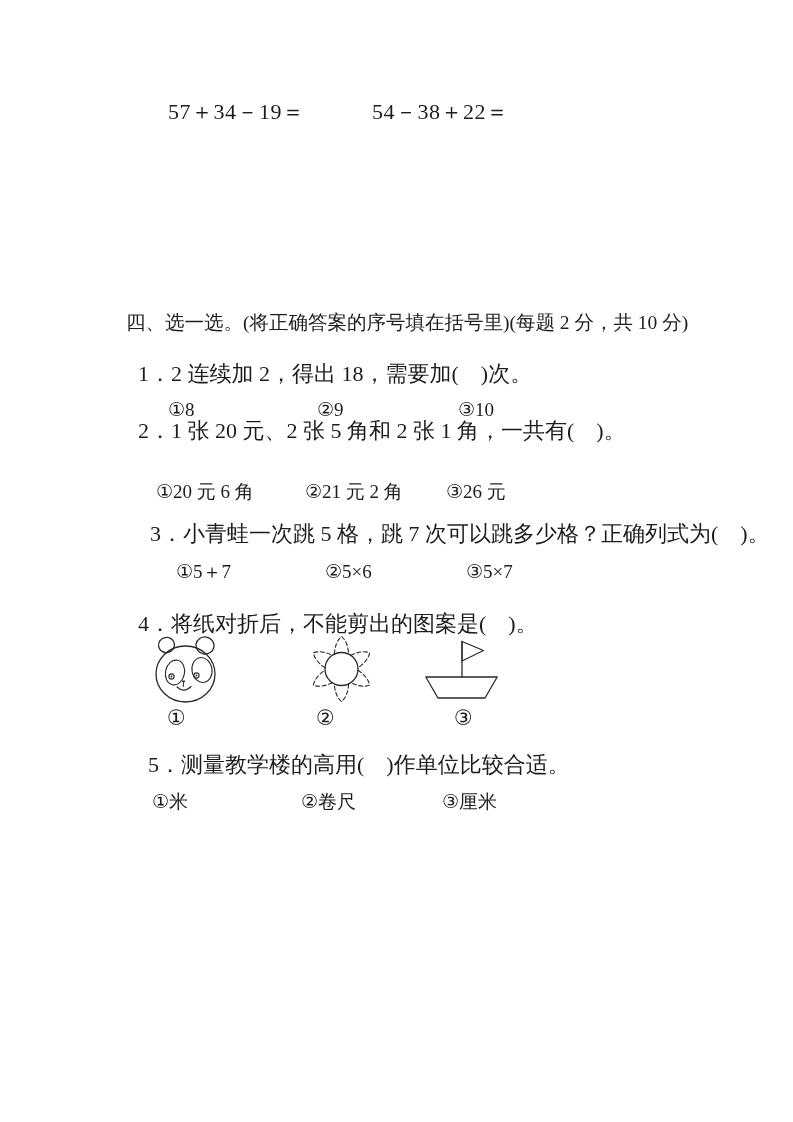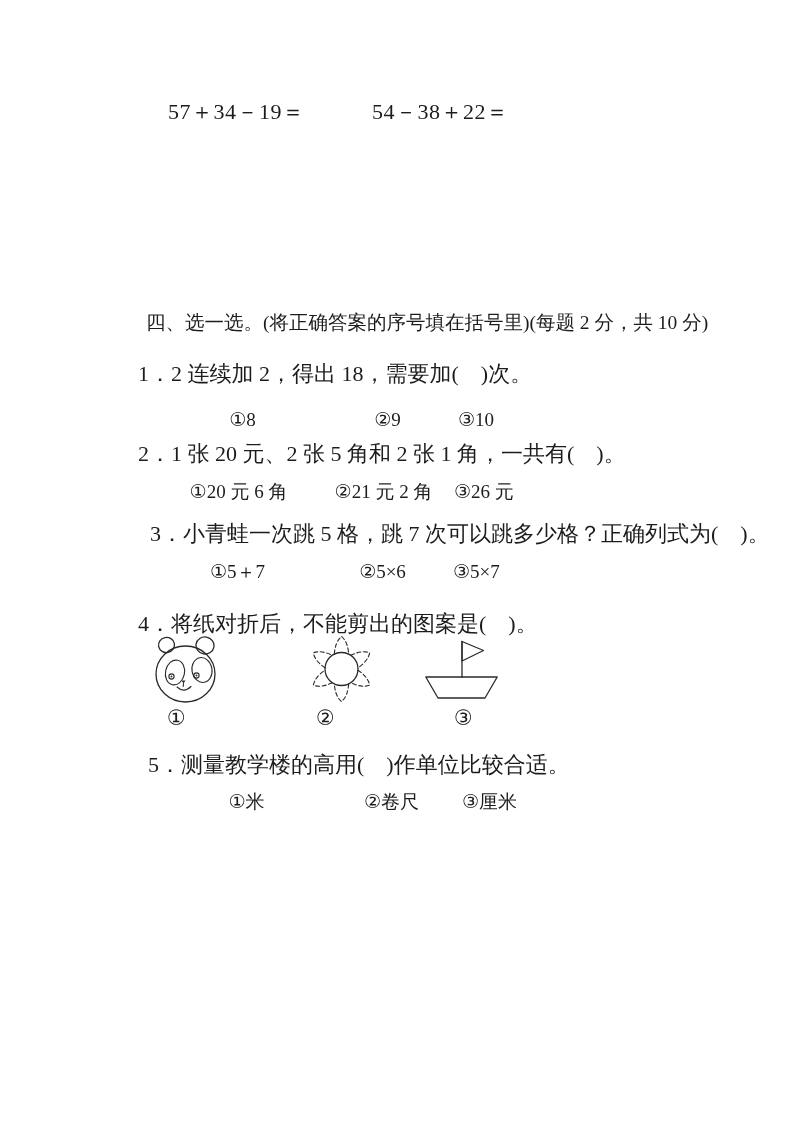--- a/index.html
+++ b/index.html
@@ -4,21 +4,21 @@
 <style>
   html,body{margin:0;padding:0;}
   body{
     width:793px;height:1122px;
     background:#ffffff;
     font-family:"Liberation Serif","DejaVu Serif","DejaVu Sans",serif;
     color:#1c1c1c;
     position:relative;
     overflow:hidden;
   }
-  .abs{position:absolute;white-space:nowrap;line-height:1.15;text-align:center;}
+  .abs{position:absolute;white-space:nowrap;line-height:1.15;}
   .expr{font-size:22px;letter-spacing:0.5px;}
   .sec-title{font-size:19.5px;}
   .qline{font-size:22px;}
   .optrow{font-size:19px;}
   .opt{display:inline-block;white-space:nowrap;}
   .opt.c1{width:149px;}
   .opt.c2{width:141px;}
   .fig{position:absolute;}
   .fig svg{display:block;}
   .figlabel{position:absolute;font-size:21px;line-height:1;}
@@ -26,40 +26,40 @@
   .draw-thin{fill:none;stroke:#2a2a2a;stroke-width:1.1;stroke-linecap:round;stroke-linejoin:round;}
   .dashed{stroke-dasharray:4 2.6;}
   .inkfill{fill:#2a2a2a;stroke:none;}
 </style>
 </head>
 <body>
 
 <div class="abs expr" style="left:168px;top:99px">57＋34－19＝</div>
 <div class="abs expr" style="left:372px;top:99px">54－38＋22＝</div>
 
-<div class="abs sec-title" style="left:146px;top:312px">四、选一选。(将正确答案的序号填在括号里)(每题 2 分，共 10 分)</div>
+<div class="abs sec-title" style="left:126px;top:312px">四、选一选。(将正确答案的序号填在括号里)(每题 2 分，共 10 分)</div>
 
 <div class="abs qline" style="left:138px;top:361px">
   <span>1．</span><span>2 连续加 2，得出 18，需要加(&nbsp;&nbsp;&nbsp;&nbsp;)次。</span>
 </div>
-<div class="abs optrow" style="left:168px;top:409px">
+<div class="abs optrow" style="left:168px;top:399px">
   <span class="opt c1">①8</span><span class="opt c2">②9</span><span class="opt">③10</span>
 </div>
 
-<div class="abs qline" style="left:138px;top:441px">
+<div class="abs qline" style="left:138px;top:418px">
   <span>2．</span><span>1 张 20 元、2 张 5 角和 2 张 1 角，一共有(&nbsp;&nbsp;&nbsp;&nbsp;)。</span>
 </div>
-<div class="abs optrow" style="left:164px;top:481px">
+<div class="abs optrow" style="left:156px;top:481px">
   <span class="opt c1">①20 元 6 角</span><span class="opt c2">②21 元 2 角</span><span class="opt">③26 元</span>
 </div>
 
 <div class="abs qline" style="left:150px;top:521px">
   <span>3．</span><span>小青蛙一次跳 5 格，跳 7 次可以跳多少格？正确列式为(&nbsp;&nbsp;&nbsp;&nbsp;)。</span>
 </div>
-<div class="abs optrow" style="left:163px;top:561px">
+<div class="abs optrow" style="left:176px;top:561px">
   <span class="opt c1">①5＋7</span><span class="opt c2">②5×6</span><span class="opt">③5×7</span>
 </div>
 
 <div class="abs qline" style="left:138px;top:611px">
   <span>4．</span><span>将纸对折后，不能剪出的图案是(&nbsp;&nbsp;&nbsp;&nbsp;)。</span>
 </div>
 
 <div class="fig" style="left:153px;top:636px">
   <svg width="65" height="67" viewBox="0 0 65 67">
     <ellipse class="draw" cx="13.5" cy="9" rx="8" ry="7.5" transform="rotate(-12 13.5 9)"></ellipse>
@@ -95,15 +95,15 @@
   </svg>
 </div>
 
 <span class="figlabel" style="left:167px;top:708px">①</span>
 <span class="figlabel" style="left:316px;top:708px">②</span>
 <span class="figlabel" style="left:454px;top:708px">③</span>
 
 <div class="abs qline" style="left:148px;top:752px">
   <span>5．</span><span>测量教学楼的高用(&nbsp;&nbsp;&nbsp;&nbsp;)作单位比较合适。</span>
 </div>
-<div class="abs optrow" style="left:172px;top:791px">
+<div class="abs optrow" style="left:152px;top:791px">
   <span class="opt c1">①米</span><span class="opt c2">②卷尺</span><span class="opt">③厘米</span>
 </div>
 
 </body></html>

